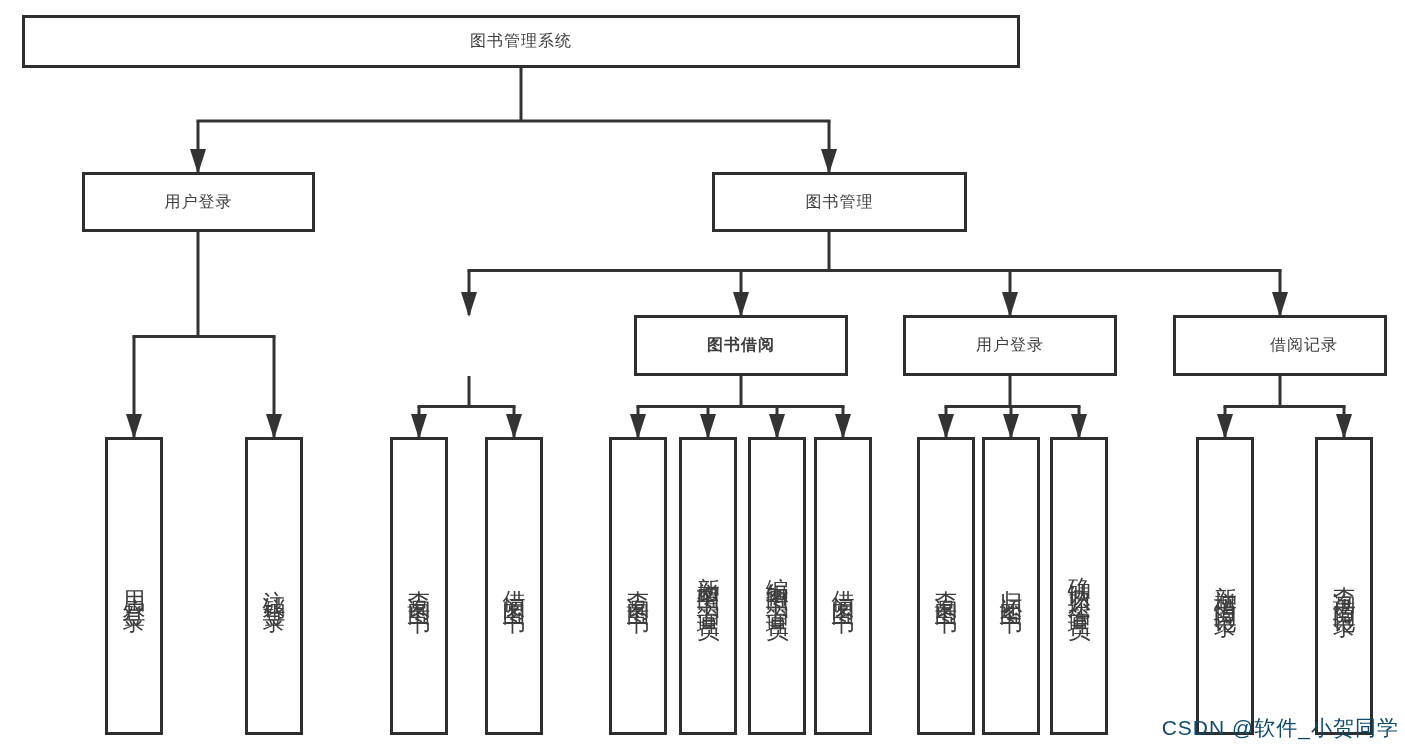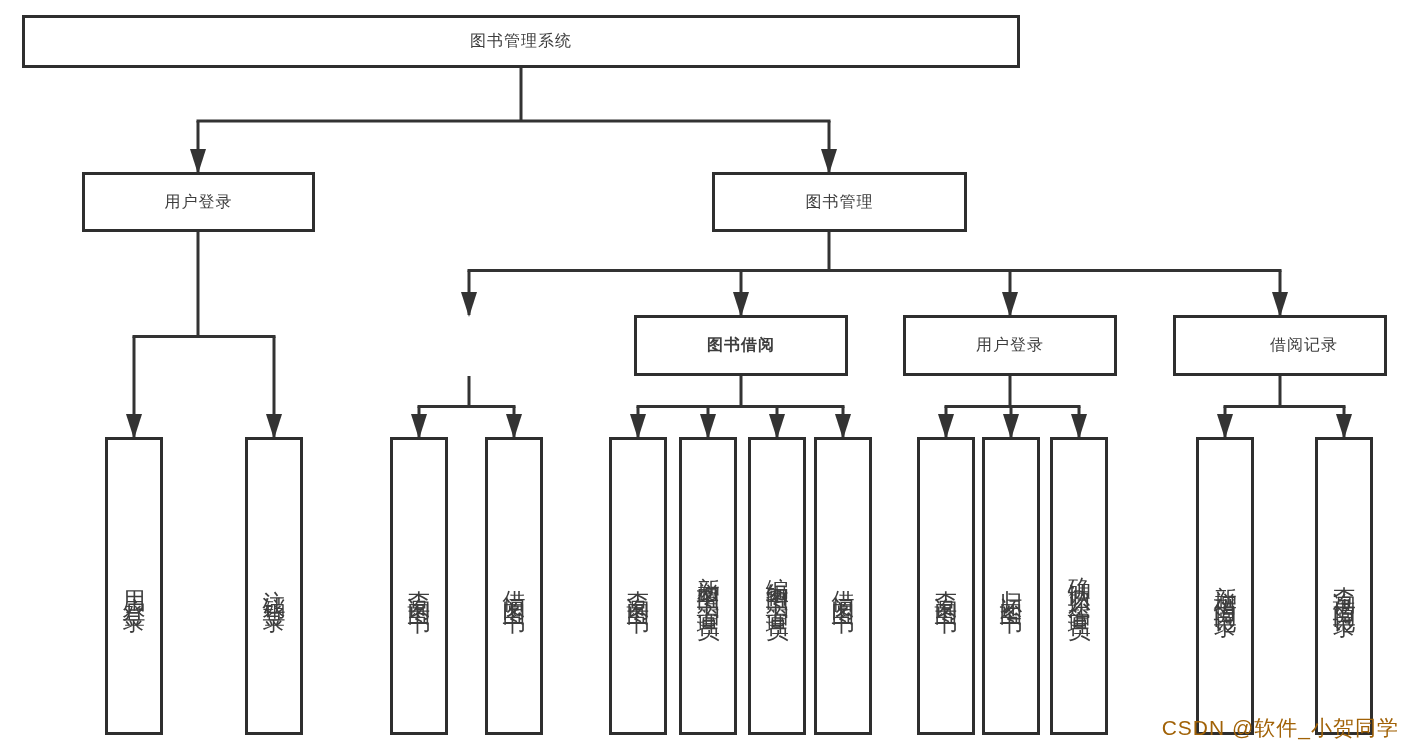--- a/index.html
+++ b/index.html
@@ -46,21 +46,21 @@
   }
   .vbox.long .vlabel {
     letter-spacing: 6px;
     line-height: 1.1;
   }
   .watermark {
     position: absolute;
     right: 6px;
     bottom: 5px;
     font-size: 21px;
-    color: #a16207;
+    color: #0c4a6e;
     letter-spacing: 1px;
     white-space: nowrap;
     z-index: 3;
   }
 </style>
 </head>
 <body>
 
 <div id="canvas">
 

